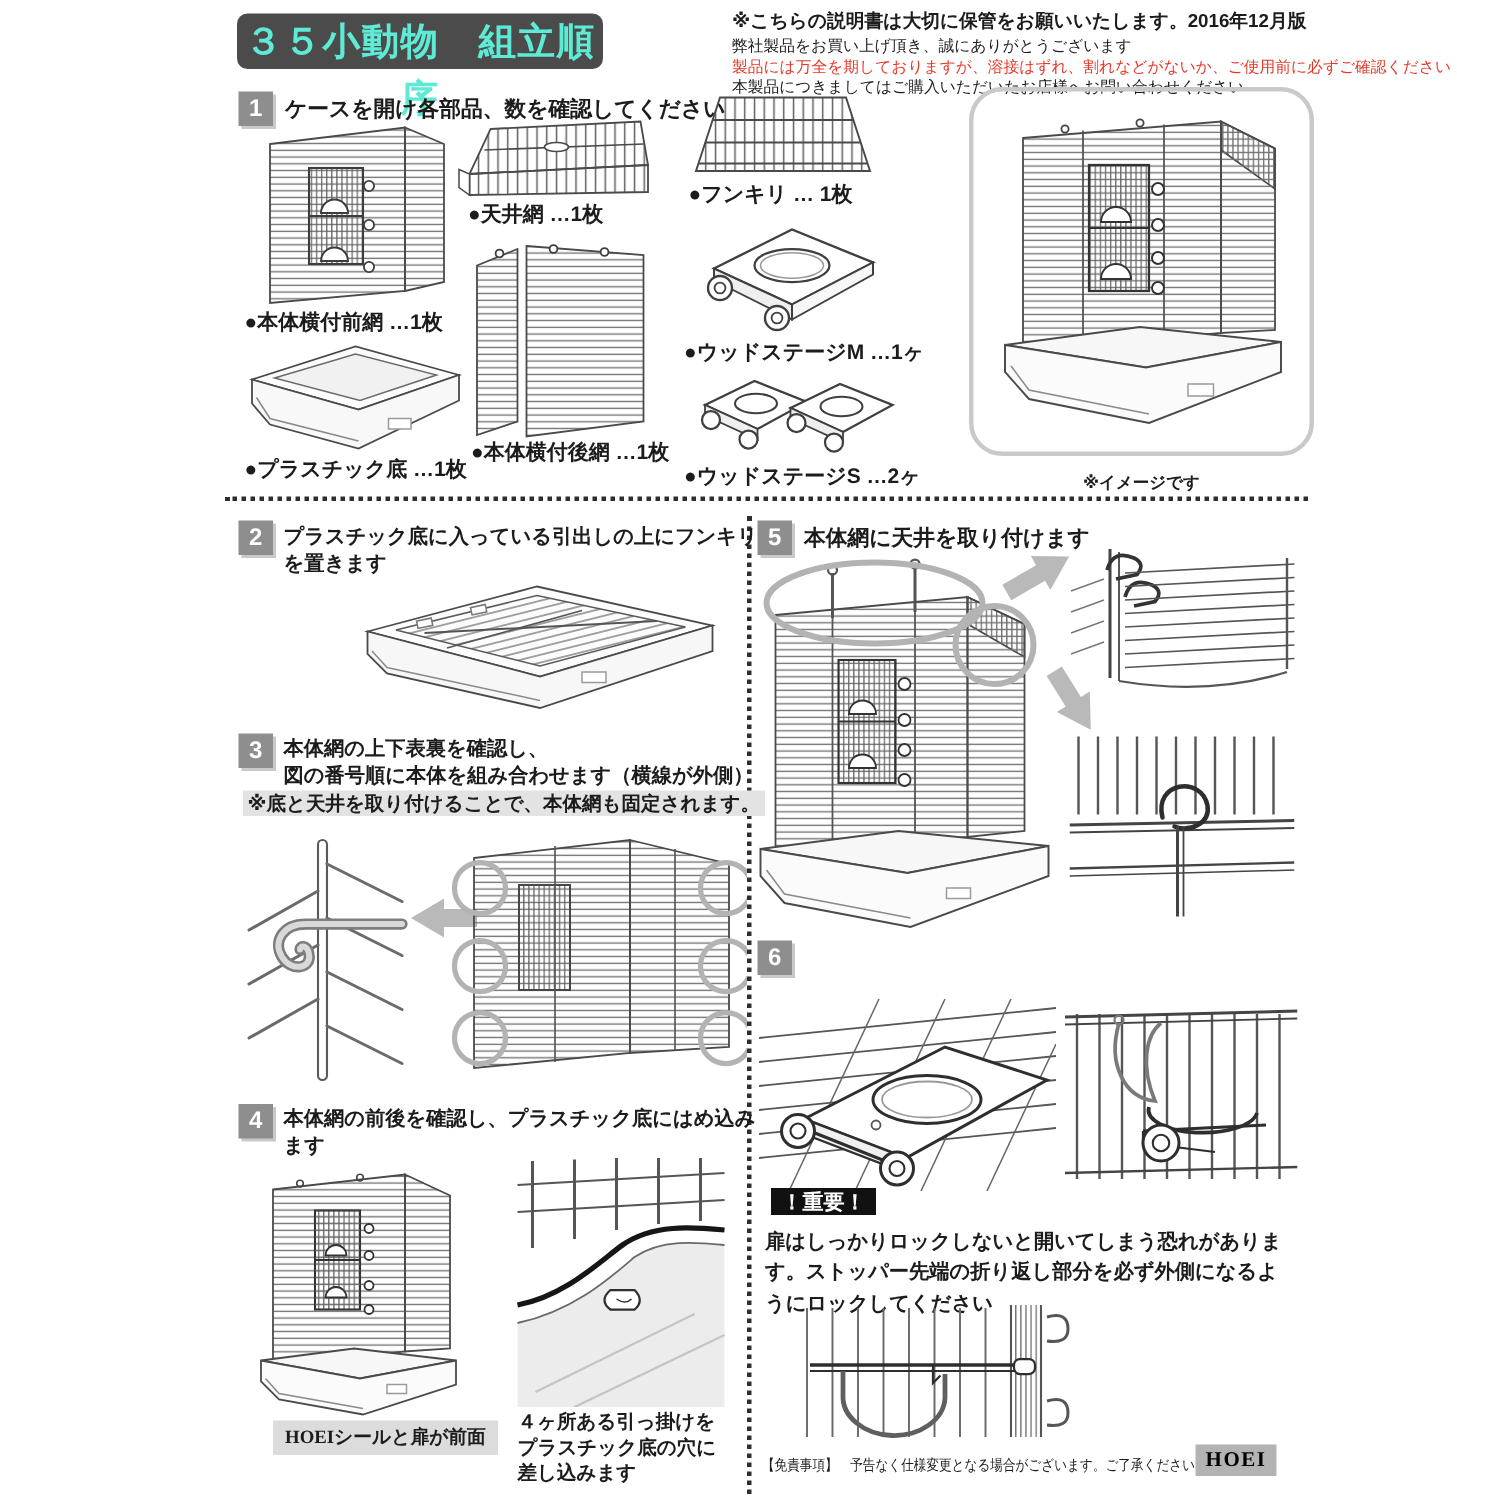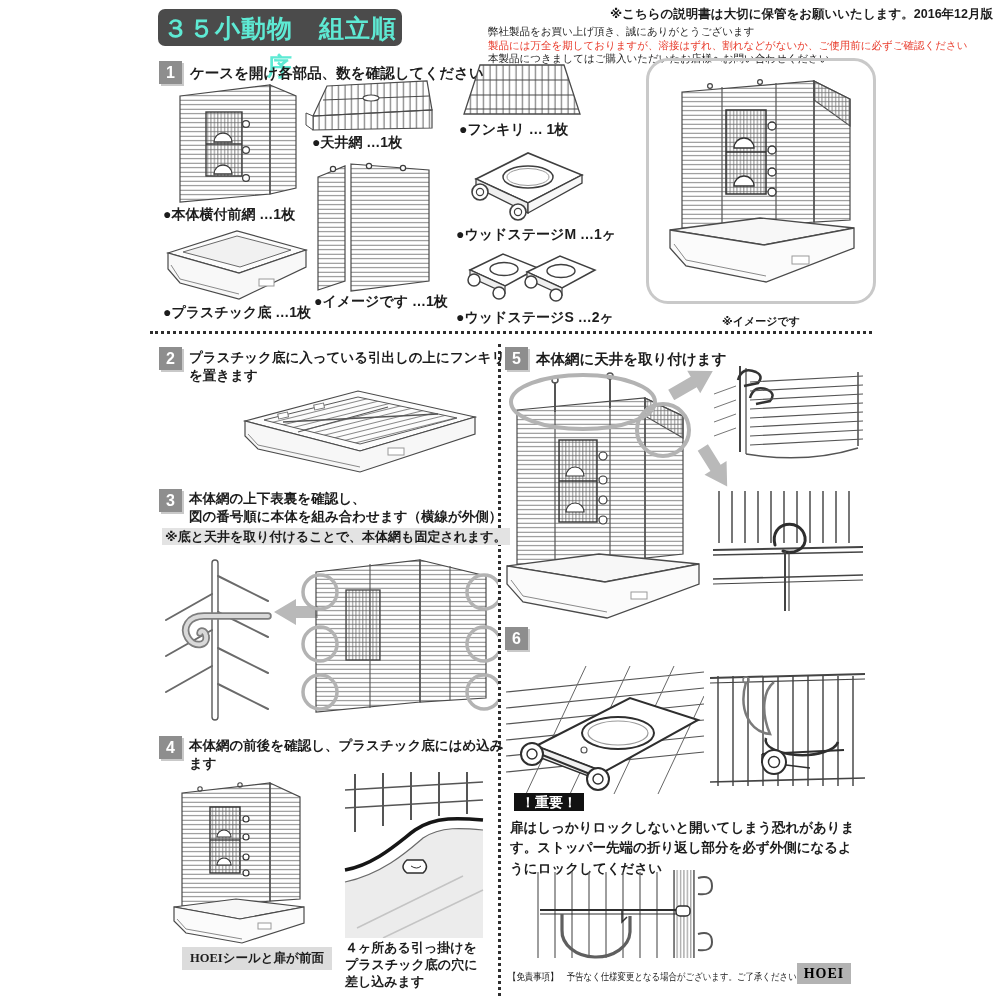--- a/index.html
+++ b/index.html
@@ -3,21 +3,21 @@
 <meta charset="utf-8">
 <style>
   html,body{margin:0;padding:0;background:#fff;}
   .page{position:relative;width:1000px;height:1000px;background:#fff;overflow:hidden;
         font-family:"Liberation Sans","DejaVu Sans",sans-serif;color:#1c1c1c;}
   .abs{position:absolute;}
   .pre{white-space:pre-line;}
   .title{left:158px;top:9px;width:244px;height:37px;background:#4b4b4b;border-radius:7px;
          color:#5eead4;font-size:25px;font-weight:bold;text-align:center;line-height:38px;letter-spacing:1px;}
   .notice{left:488px;top:6px;width:505px;}
-  .notice .keep{font-size:12.5px;font-weight:bold;text-align:right;margin-bottom:2px;}
+  .notice .keep{font-size:12.5px;font-weight:bold;text-align:left;margin-bottom:2px;}
   .notice .small{font-size:10.5px;line-height:13.5px;}
   .notice .red{color:#e83828;}
   .badge{width:23px;height:23px;background:#8e8e8e;color:#fff;font-weight:bold;font-size:16px;
          text-align:center;line-height:23px;box-shadow:2px 2px 0 #c9c9c9;}
   .stext{font-size:13.5px;font-weight:bold;line-height:1.35;}
   .plabel{font-size:14px;font-weight:bold;}
   .note-hl{background:#e3e3e3;font-size:13px;font-weight:bold;padding:1px 3px;}
   .hr-dot{left:150px;top:331px;width:722px;border-top:3px dotted #2e2e2e;height:0;}
   .vr-dot{left:498px;top:344px;height:652px;border-left:3px dotted #2e2e2e;width:0;}
   .frame{left:646px;top:58px;width:230px;height:246px;border:3px solid #c9c9c9;border-radius:22px;box-sizing:border-box;}
@@ -95,21 +95,21 @@
   </svg>
   <div class="abs plabel" style="left:163px;top:304px">●プラスチック底 …1枚</div>
 
   <svg class="abs" style="left:313px;top:153px" width="124" height="142">
     <polygon points="5,24 32,13 32,128 5,137" fill="url(#hl4)" stroke="#4a4a4a" stroke-width="1.2"></polygon>
     <polygon points="38,11 116,17 116,128 38,138" fill="url(#hl4)" stroke="#4a4a4a" stroke-width="1.2"></polygon>
     <circle cx="20" cy="16" r="2.6" fill="#fff" stroke="#3d3d3d" stroke-width="1.2"></circle>
     <circle cx="56" cy="13" r="2.6" fill="#fff" stroke="#3d3d3d" stroke-width="1.2"></circle>
     <circle cx="90" cy="15" r="2.6" fill="#fff" stroke="#3d3d3d" stroke-width="1.2"></circle>
   </svg>
-  <div class="abs plabel" style="left:314px;top:293px">●イメージです …1枚</div>
+  <div class="abs plabel" style="left:314px;top:293px">●本体横付後網 …1枚</div>
 
   <svg class="abs" style="left:461px;top:60px" width="122" height="60">
     <polygon points="19,5 103,5 119,54 3,54" fill="url(#vl6)" stroke="#4a4a4a" stroke-width="1.3"></polygon>
     <line x1="14" y1="20" x2="108" y2="20" stroke="#4a4a4a" stroke-width="1.2"></line>
     <line x1="9" y1="35" x2="113" y2="35" stroke="#4a4a4a" stroke-width="1.2"></line>
     <line x1="5" y1="49" x2="117" y2="49" stroke="#4a4a4a" stroke-width="1.2"></line>
   </svg>
   <div class="abs plabel" style="left:459px;top:121px">●フンキリ … 1枚</div>
 
   <svg class="abs" style="left:466px;top:143px" width="124" height="80">

